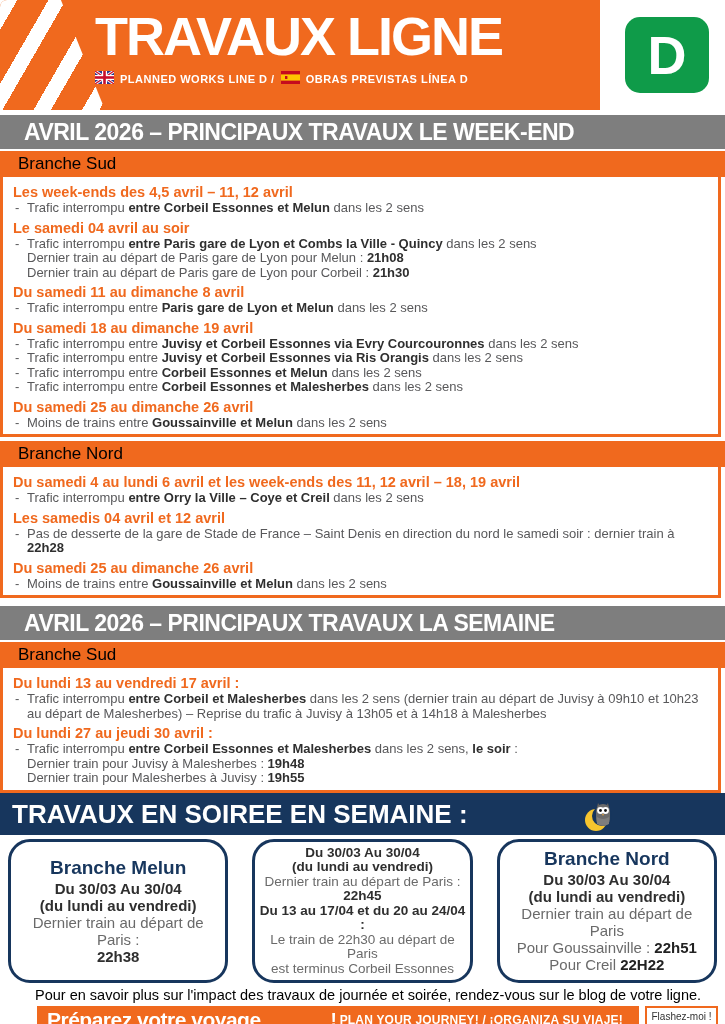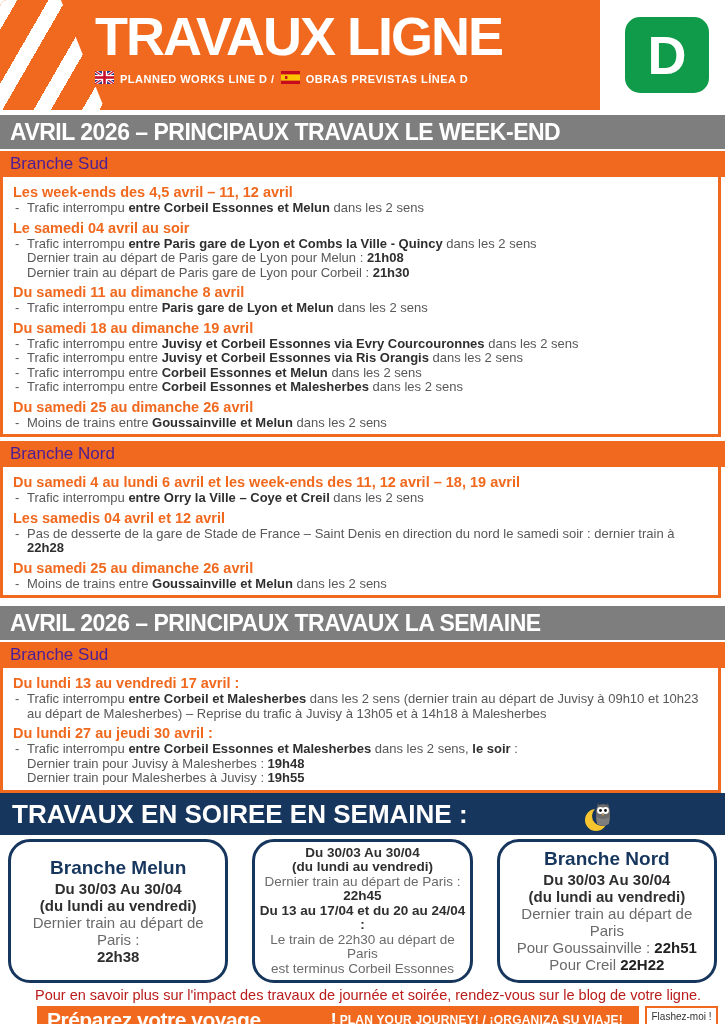--- a/index.html
+++ b/index.html
@@ -14,22 +14,22 @@
     background:repeating-linear-gradient(120deg,#fff 0 15px,transparent 15px 42px);
     clip-path:polygon(0 0,58% 0,100% 100%,0 100%); }
   .mast-text { position:absolute; left:95px; top:6px; }
   .mast-title { color:#fff; font-weight:bold; font-size:54px; letter-spacing:-2px; line-height:60px; white-space:nowrap; }
   .mast-sub { margin-top:5px; display:flex; align-items:center; gap:6px; color:#fff; font-weight:bold; font-size:11px; letter-spacing:0.5px; white-space:nowrap; }
   .flag { display:inline-block; flex:none; }
   .line-badge { position:absolute; right:16px; top:17px; width:84px; height:76px; background:#0F9B49; border-radius:15px;
     color:#fff; font-size:54px; font-weight:bold; display:flex; align-items:center; justify-content:center; }
 
   
-  .gray-banner { margin-top:5px; background:#7E7E7E; color:#fff; font-weight:bold; font-size:23px; letter-spacing:-0.5px; padding:4px 10px; line-height:26px; }
-  .orange-banner { background:#F0691E; color:#4c1d95; font-size:17px; padding:3px 10px; line-height:20px; margin-top:2px; }
+  .gray-banner { margin-top:5px; background:#7E7E7E; color:#fff; font-weight:bold; font-size:23px; letter-spacing:-0.5px; padding:4px 24px; line-height:26px; }
+  .orange-banner { background:#F0691E; color:#000000; font-size:17px; padding:3px 18px; line-height:20px; margin-top:2px; }
   .orange-banner.nord { margin-top:4px; }
   .navy-banner { position:relative; background:#17365D; color:#fff; font-weight:bold; font-size:26px; padding:5px 12px; line-height:32px; }
   .owl-wrap { position:absolute; left:585px; top:4px; }
 
   
   .section-box { border:3px solid #F0691E; border-top:none; margin-right:4px; padding:3px 8px 4px 0; background:#fff; }
   .group-h { color:#F0691E; font-weight:bold; font-size:14.5px; line-height:16px; margin:4px 0 1px 10px; }
   .line { display:flex; font-size:13px; line-height:14.5px; color:#58585A; }
   .dash { flex:none; width:24px; padding-left:12px; }
   .txt { flex:1; }
@@ -40,21 +40,21 @@
   .ebox { flex:1; border:3px solid #17365D; border-radius:22px; background:#fff; padding:4px 4px;
     display:flex; flex-direction:column; justify-content:center; text-align:center; min-height:126px; }
   .ebox-title { color:#17365D; font-weight:bold; font-size:19px; line-height:22px; margin-bottom:1px; }
   .b-line { color:#222; font-weight:bold; font-size:15px; line-height:17px; }
   .n-line { color:#6a6a6a; font-size:15px; line-height:17px; }
   .ebox.compact .b-line, .ebox.compact .n-line { font-size:13.5px; line-height:14.5px; }
   .ebox.compact .ebox-title { font-size:19px; line-height:20px; }
   .ebox .n-line .bold { color:#222; }
 
   
-  .blog-line { padding:4px 0 3px 35px; font-size:14.5px; color:#b91c1c; font-weight:500; line-height:16px; }
+  .blog-line { padding:4px 0 3px 35px; font-size:14.5px; color:#000000; font-weight:500; line-height:16px; }
   .footer-row { display:flex; align-items:flex-start; gap:6px; padding-left:37px; }
   .footer-left { width:602px; }
   .prepare-banner { position:relative; height:28px; background:#F0691E; display:flex; align-items:center; padding:0 10px; }
   .prep-title { color:#fff; font-weight:bold; font-size:21px; letter-spacing:-0.5px; }
   .prep-excl { color:#fff; font-weight:bold; font-size:19px; margin-left:70px; }
   .prep-sub { color:#fff; font-weight:bold; font-size:12px; margin-left:auto; margin-right:6px; letter-spacing:0.2px; }
   .qr-box { width:73px; background:#fff; border:2px solid #F0691E; text-align:center; padding:3px 2px; min-height:115px; }
   .qr-top { font-size:10px; color:#333; line-height:12px; }
 </style>
 </head>

